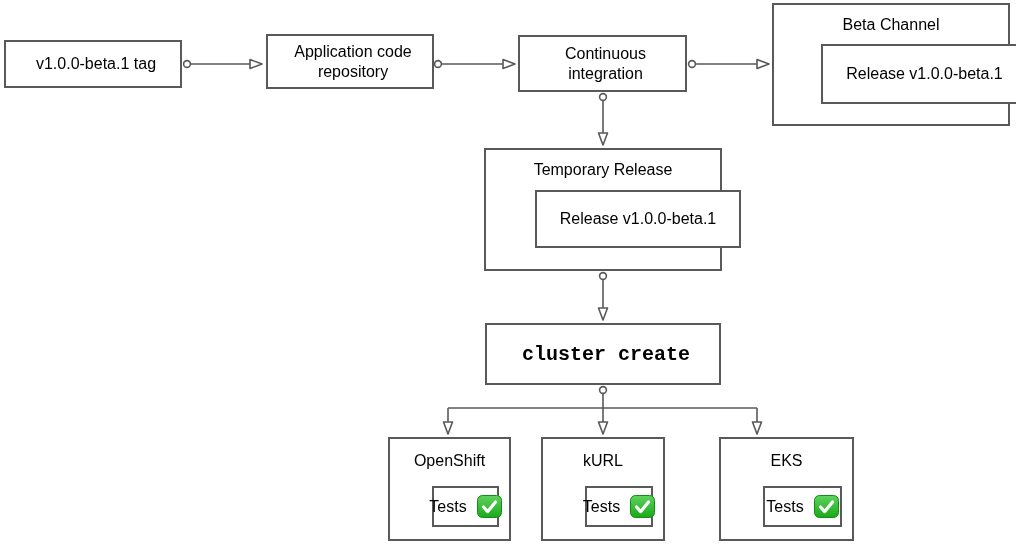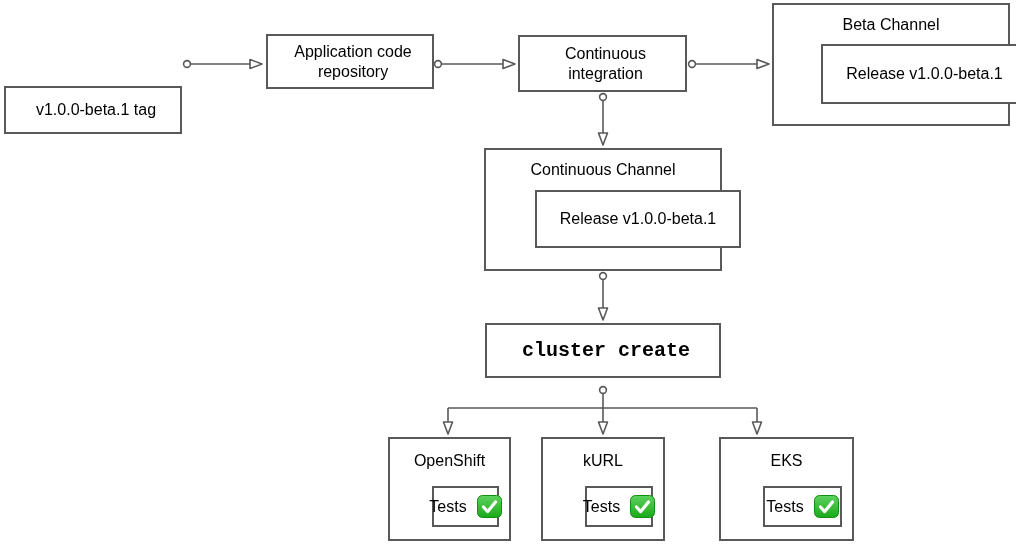--- a/index.html
+++ b/index.html
@@ -14,32 +14,32 @@
   }
   .container{align-items:flex-start;}
   .container-title{
     position:absolute;left:0;right:0;top:10px;text-align:center;font-size:16px;
   }
   .inner-box{
     position:absolute;box-sizing:border-box;background:#fff;border:2px solid #595959;
     display:flex;align-items:center;justify-content:center;gap:10px;font-size:16px;margin-left:32px;
   }
 
-  #node-tag{left:4px;top:40px;width:178px;height:48px;margin-top:46px;}
+  #node-tag{left:4px;top:40px;width:178px;height:48px;}
   #node-repo{left:266px;top:34px;width:168px;height:55px;}
   #node-ci{left:518px;top:35px;width:169px;height:57px;}
 
   #node-beta{left:772px;top:3px;width:238px;height:123px;}
   #node-beta .inner-box{left:15px;top:39px;width:207px;height:60px;}
 
   #node-temp{left:484px;top:148px;width:238px;height:123px;}
   #node-temp .inner-box{left:17px;top:40px;width:206px;height:58px;}
 
   #node-cluster{
-    left:485px;top:323px;width:236px;height:55px;
+    left:485px;top:323px;width:236px;height:62px;
     font-family:"Liberation Mono","DejaVu Sans Mono",monospace;font-weight:bold;font-size:20px;
   }
 
   #node-openshift{left:388px;top:437px;width:123px;height:104px;}
   #node-kurl{left:541px;top:437px;width:124px;height:104px;}
   #node-eks{left:719px;top:437px;width:135px;height:104px;}
   .small .container-title{top:12px;text-align:center;}
   .small .inner-box{left:10px;top:47px;right:10px;height:41px;}
 
   .check-icon{display:inline-flex;width:25px;height:23px;}
@@ -89,21 +89,21 @@
   </div>
 
   <div class="node container" id="node-beta">
     <div class="container-title">Beta Channel</div>
     <div class="inner-box">
       <span>Release v1.0.0-beta.1</span>
     </div>
   </div>
 
   <div class="node container" id="node-temp">
-    <div class="container-title">Continuous Channel</div>
+    <div class="container-title">Temporary Release</div>
     <div class="inner-box">
       <span>Release v1.0.0-beta.1</span>
     </div>
   </div>
 
   <div class="node" id="node-cluster">
     <span>cluster create</span>
   </div>
 
   <div class="node container small" id="node-openshift">

